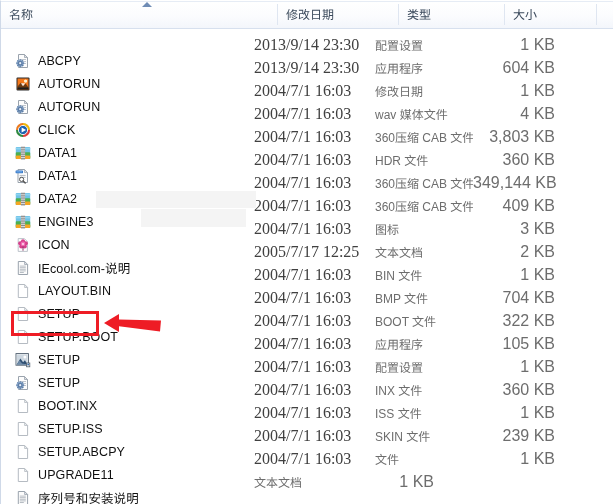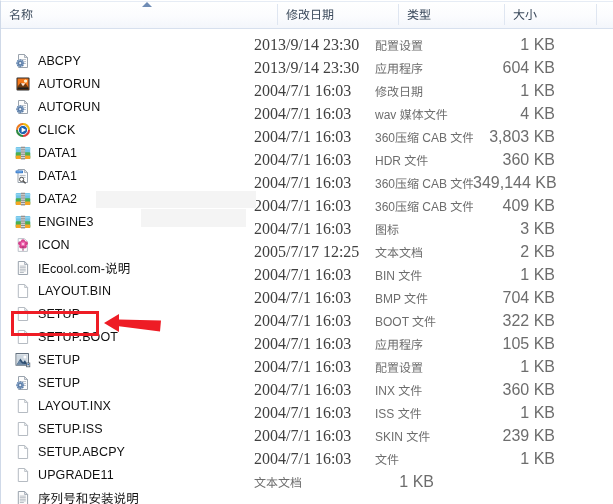--- a/index.html
+++ b/index.html
@@ -512,21 +512,21 @@
         <div class="cell c-size">1 KB</div>
       </div>
       <div class="file-row">
         <div class="cell c-name">
           <span class="ficon">
             <svg width="16" height="16" viewBox="0 0 16 16">
               <path d="M3.3 1.5h6.3l3 3v10H3.3z" fill="#ffffff" stroke="#b5bbc2" stroke-width="1"></path>
               <path d="M9.6 1.5l3 3h-3z" fill="#eceef1" stroke="#b5bbc2" stroke-width="0.8"></path>
             </svg>
           </span>
-          <span class="fname">LAYOUT.INX</span>
+          <span class="fname">BOOT.INX</span>
         </div>
         <div class="cell c-date">2004/7/1 16:03</div>
         <div class="cell c-type">INX 文件</div>
         <div class="cell c-size">360 KB</div>
       </div>
       <div class="file-row">
         <div class="cell c-name">
           <span class="ficon">
             <svg width="16" height="16" viewBox="0 0 16 16">
               <path d="M3.3 1.5h6.3l3 3v10H3.3z" fill="#ffffff" stroke="#b5bbc2" stroke-width="1"></path>

